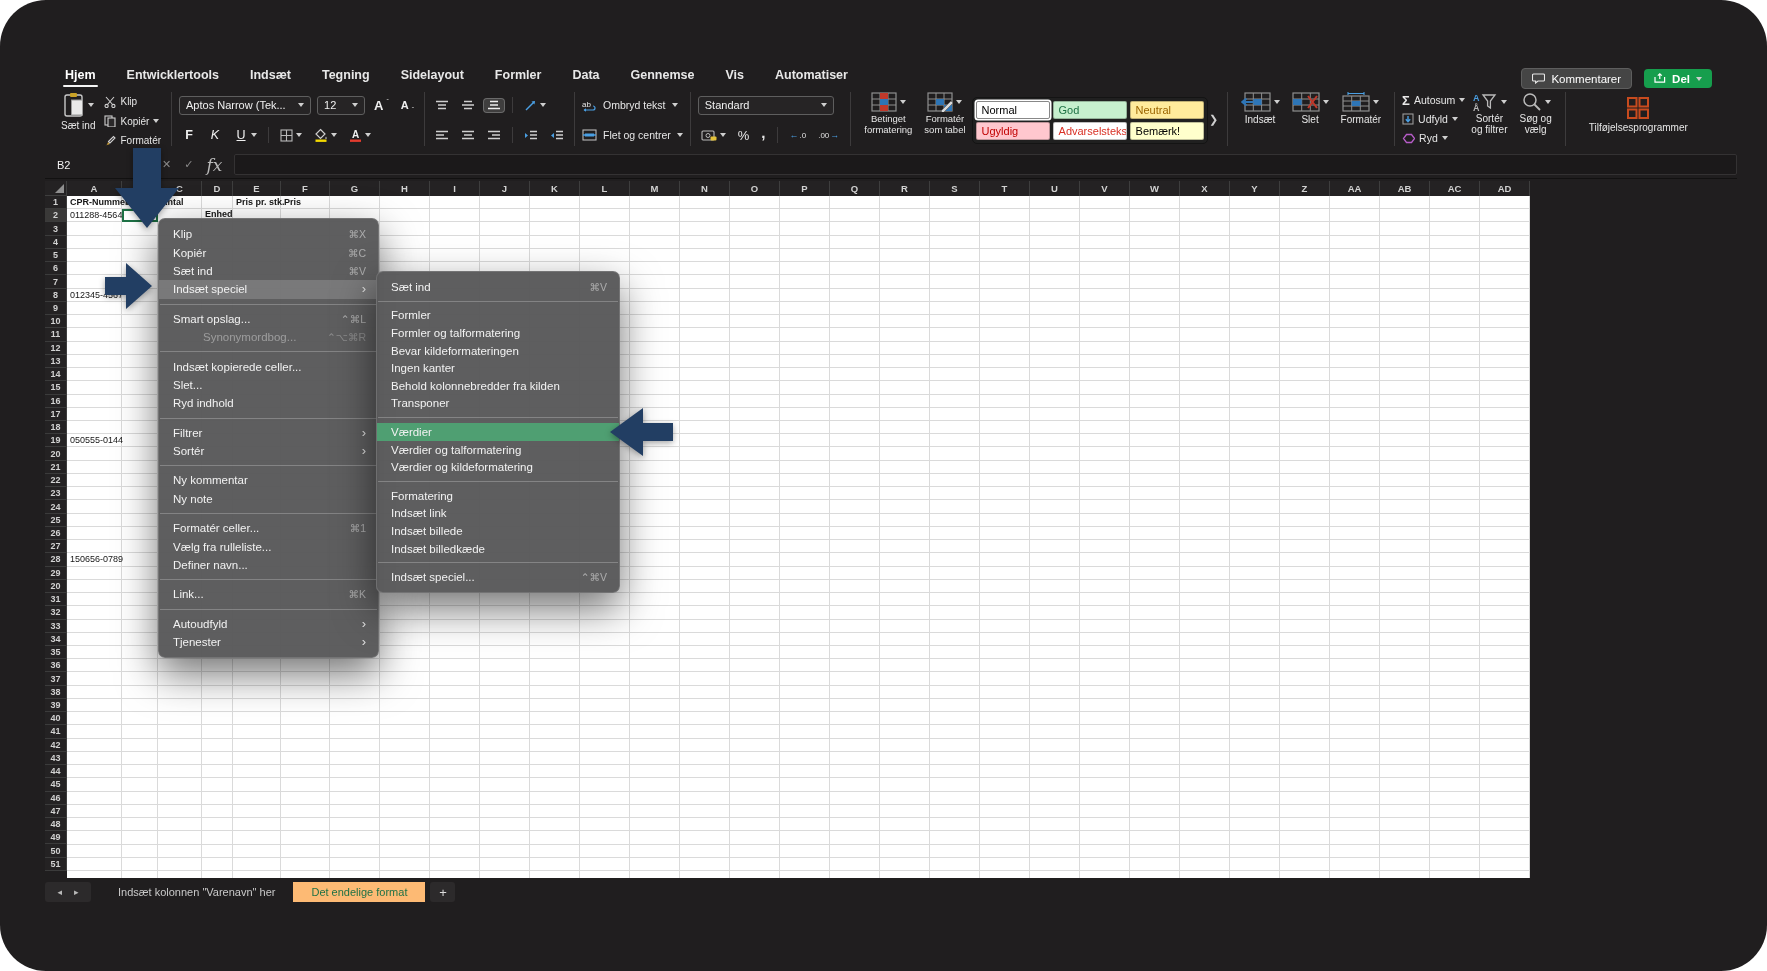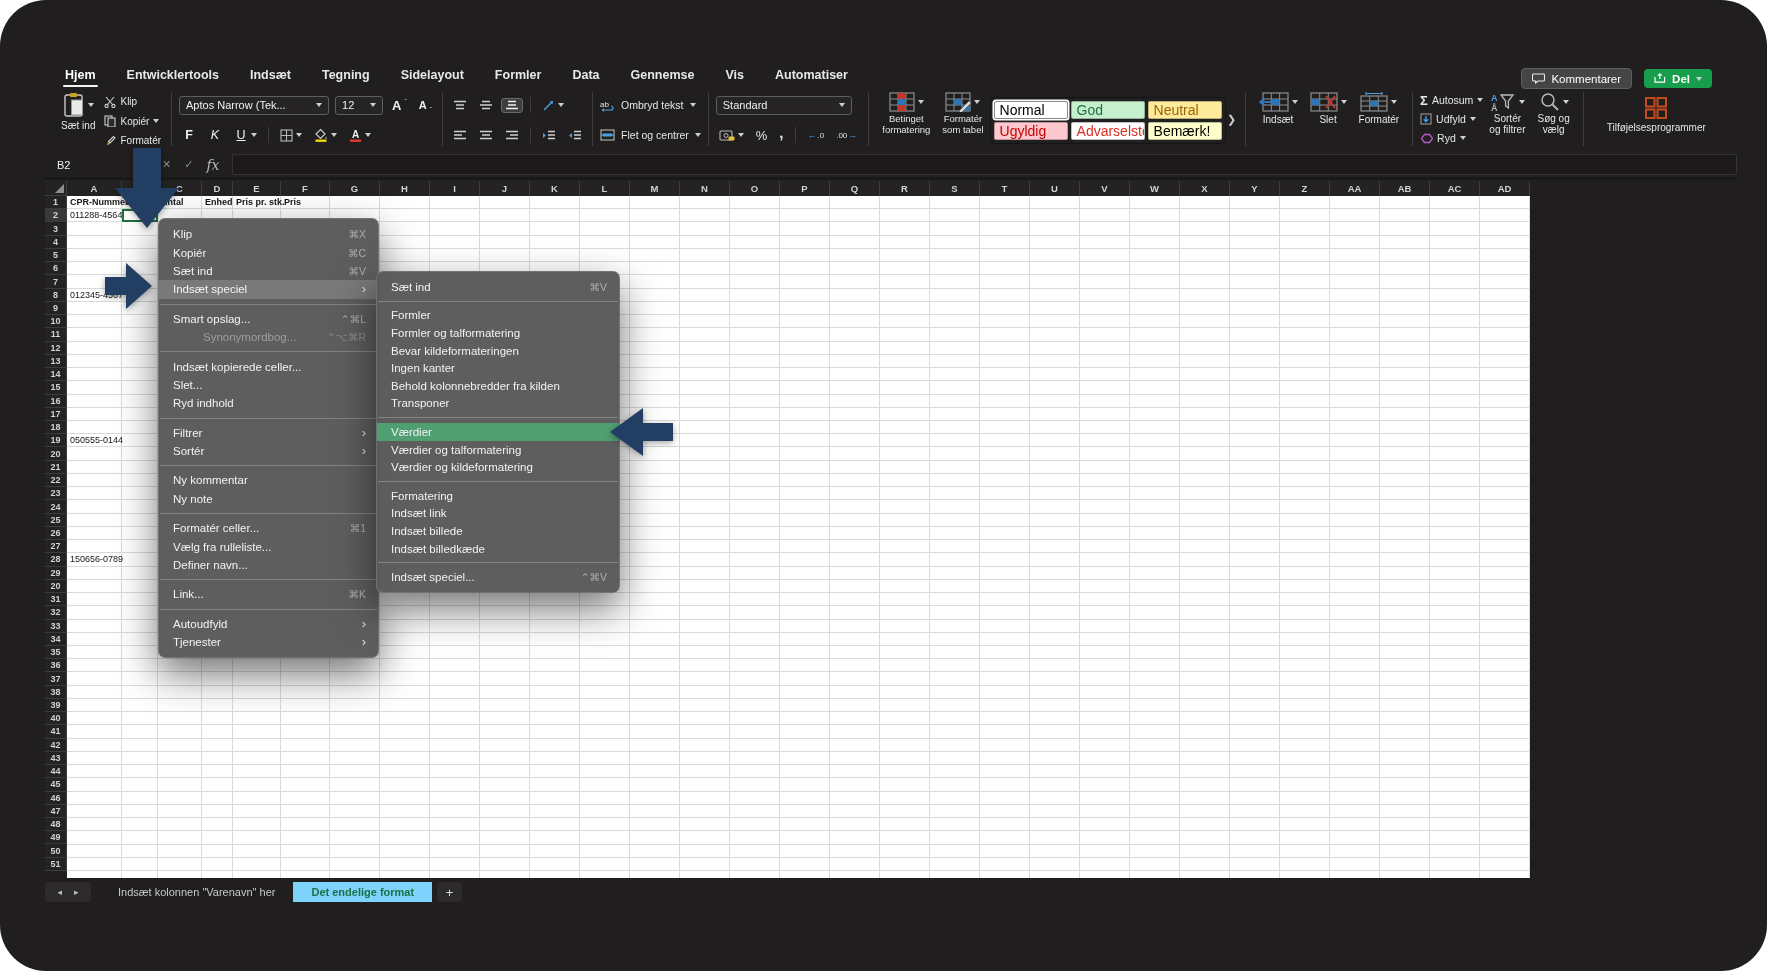--- a/index.html
+++ b/index.html
@@ -28,34 +28,34 @@
   .bigbtn{display:flex;flex-direction:column;align-items:center;gap:2px;padding:2px 6px;}
   .minibtn{display:flex;align-items:center;gap:4px;height:17px;padding:0 3px;}
   .field{display:flex;align-items:center;justify-content:space-between;border:1px solid #5e5e5e;border-radius:3px;background:#262425;color:#f0f0f0;font-size:11px;height:19px;padding:0 6px;box-sizing:border-box;}
   .ico{display:inline-flex;align-items:center;justify-content:center;flex:0 0 auto;}
   .fk{color:#f0f0f0;font-size:12.5px;width:14px;text-align:center;}
   .tbtn{display:flex;align-items:center;gap:3px;padding:1px 3px;border-radius:3px;}
   .tbtn.sel{background:#3f3e3e;box-shadow:0 0 0 1px #6a6a6a;}
   .dec{font-size:8px;color:#e0e0e0;display:inline-flex;align-items:center;}
   .dec .ar{color:#4a9fe3;font-size:9px;margin:0 1px;}
   .chippanel{background:#202020;border:1px solid #141414;border-radius:5px;padding:3px;display:grid;grid-template-columns:repeat(3,74px);grid-auto-rows:18px;gap:3px;margin-top:3px;}
-  .chip{font-size:14px;line-height:16px;padding:0 5px;border-radius:2px;border:1px solid rgba(0,0,0,.25);overflow:hidden;white-space:nowrap;}
+  .chip{font-size:11px;line-height:16px;padding:0 5px;border-radius:2px;border:1px solid rgba(0,0,0,.25);overflow:hidden;white-space:nowrap;}
   .chip.selected{box-shadow:0 0 0 1.5px #ffffff;border-color:#888;}
   .chipexp{width:12px;color:#cfcfcf;font-size:11px;display:flex;align-items:center;justify-content:center;}
   .stackcol{display:flex;flex-direction:column;justify-content:space-between;height:54px;padding-top:2px;}
   .stackbtn{display:flex;align-items:center;gap:4px;height:16px;}
   .stackbtn .lbl{font-size:10.5px;}
 
   
   .fbar{position:absolute;top:151px;left:45px;right:30px;height:27px;display:flex;align-items:center;border-bottom:1px solid #121111;}
   .namebox{width:72px;color:#f2f2f2;font-size:11px;padding-left:12px;}
   .stepper{color:#cfcfcf;font-size:7px;line-height:7px;text-align:center;width:16px;}
   .fdiv{width:1px;height:16px;background:#3d3b3c;margin:0 8px;}
   .fxicons{display:flex;gap:13px;align-items:center;color:#8b8b8b;font-size:11px;}
-  .fxi{font-family:"DejaVu Serif",serif;font-style:italic;color:#b9b9b9;font-size:14px;}
+  .fxi{font-family:"DejaVu Serif",serif;font-style:italic;color:#b9b9b9;font-size:17px;}
   .finput{flex:1;height:19px;margin-left:12px;background:#1b191a;border:1px solid #343233;border-radius:2px;}
 
   
   .grid{position:absolute;left:45px;top:181px;width:1485px;height:697px;}
   .corner{position:absolute;left:0;top:0;width:22px;height:15px;background:#242223;border-right:1px solid #3e3e3e;border-bottom:1px solid #3e3e3e;box-sizing:border-box;}
   .corner::after{content:"";position:absolute;right:2px;bottom:2px;border-left:9px solid transparent;border-bottom:9px solid #8f8f8f;}
   .colheads{position:absolute;left:22px;top:0;height:15px;display:flex;}
   .ch{background:#242223;border-right:1px solid #3e3e3e;box-sizing:border-box;color:#d2d2d2;font-size:9.5px;font-weight:600;line-height:15px;text-align:center;}
   .rowheads{position:absolute;left:0;top:15px;width:22px;}
   .rh{height:13.235px;background:#242223;border-bottom:1px solid #3b3b3b;border-right:1px solid #3e3e3e;box-sizing:border-box;color:#d2d2d2;font-size:9px;font-weight:600;display:flex;align-items:center;justify-content:center;}
@@ -79,21 +79,21 @@
   .mrow.hl{background:rgba(255,255,255,.17);}
   .mrow.selgreen{background:#4f9f72;}
   .mrow.disabled{color:rgba(255,255,255,.38);margin-left:30px;}
   .mrow.disabled .sc{color:rgba(255,255,255,.28);}
   .msep{height:1px;background:rgba(255,255,255,.24);margin:5px 1px;}
 
   
   .tabbar{position:absolute;left:45px;top:882px;right:30px;height:20px;display:flex;align-items:center;}
   .navbox{width:46px;height:20px;background:#2c2a2b;border-radius:3px;color:#b9b9b9;display:flex;align-items:center;justify-content:center;gap:12px;font-size:9px;}
   .stab{height:20px;display:flex;align-items:center;justify-content:center;font-size:11px;padding:0 18px;color:#c9c9c9;white-space:nowrap;}
-  .stab.active{background:#7dd3fc;color:#1e7145;font-weight:700;}
+  .stab.active{background:#fdba74;color:#1e7145;font-weight:400;}
   .addtab{width:25px;height:20px;background:#2c2a2b;border-radius:3px;color:#dcdcdc;display:flex;align-items:center;justify-content:center;font-size:13px;margin-left:5px;}
 
   .arrowsvg{position:absolute;z-index:60;filter:drop-shadow(0 2px 3px rgba(0,0,0,.35));}
 </style>
 </head>
 <body>
 
 <div class="frame">
 
   <div class="tabsrow">
@@ -176,21 +176,21 @@
           </span>
           <span class="lbl">Formatér</span>
         </div>
       </div>
     </div>
 
     <div class="vsep"></div>
 
     <div class="rcol" style="padding-top:2px">
       <div class="rrow">
-        <div class="field" style="width:150px">
+        <div class="field" style="width:132px">
           <span style="overflow:hidden;white-space:nowrap">Aptos Narrow (Tek...</span>
           <span class="chev"></span>
         </div>
         <div class="field" style="width:48px">
           <span>12</span>
           <span class="chev"></span>
         </div>
         <span class="tbtn">
             <span style="color:#f0f0f0;font-size:13px;font-weight:600">A</span>
             <span style="color:#cfcfcf;font-size:7px;margin-top:-8px">ˆ</span>
@@ -653,21 +653,21 @@
         <div class="vline" style="left: 1162px;"></div>
         <div class="vline" style="left: 1212px;"></div>
         <div class="vline" style="left: 1262px;"></div>
         <div class="vline" style="left: 1312px;"></div>
         <div class="vline" style="left: 1362px;"></div>
         <div class="vline" style="left: 1412px;"></div>
         <div class="vline" style="left: 1462px;"></div>
         <div class="cellval hdr" style="left: 0px; top: 0px;">CPR-Nummer</div>
         <div class="cellval hdr" style="left: 55px; top: 0px;">Varenavn</div>
         <div class="cellval hdr" style="left: 91px; top: 0px;">Antal</div>
-        <div class="cellval hdr" style="left: 135px; top: 0px;">Enhed</div>
+        <div class="cellval hdr" style="left: 135px; top: 12px;">Enhed</div>
         <div class="cellval hdr" style="left: 166px; top: 0px;">Pris pr. stk.</div>
         <div class="cellval hdr" style="left: 214px; top: 0px;">Pris</div>
         <div class="cellval" style="left: 0px; top: 13.235px;">011288-4564</div>
         <div class="cellval" style="left: 0px; top: 92.645px;">012345-4567</div>
         <div class="cellval" style="left: 0px; top: 238.23px;">050555-0144</div>
         <div class="cellval" style="left: 0px; top: 357.345px;">150656-0789</div>
         <div class="selbox" style="left: 55px; top: 13.235px; width: 36px; height: 13.235px;"></div>
       </div>
   </div>
 

